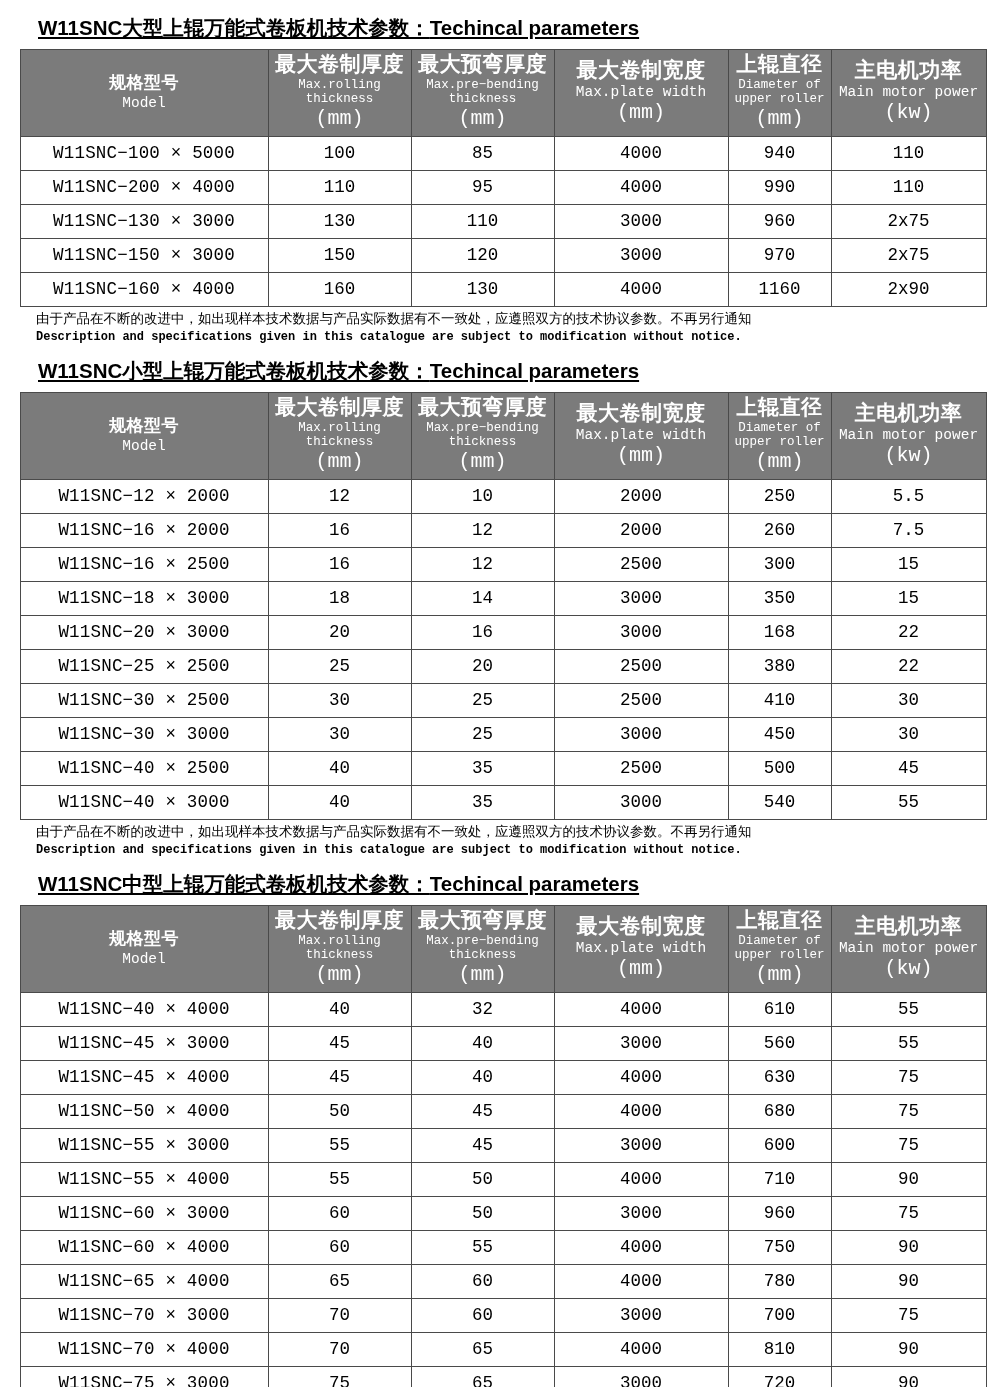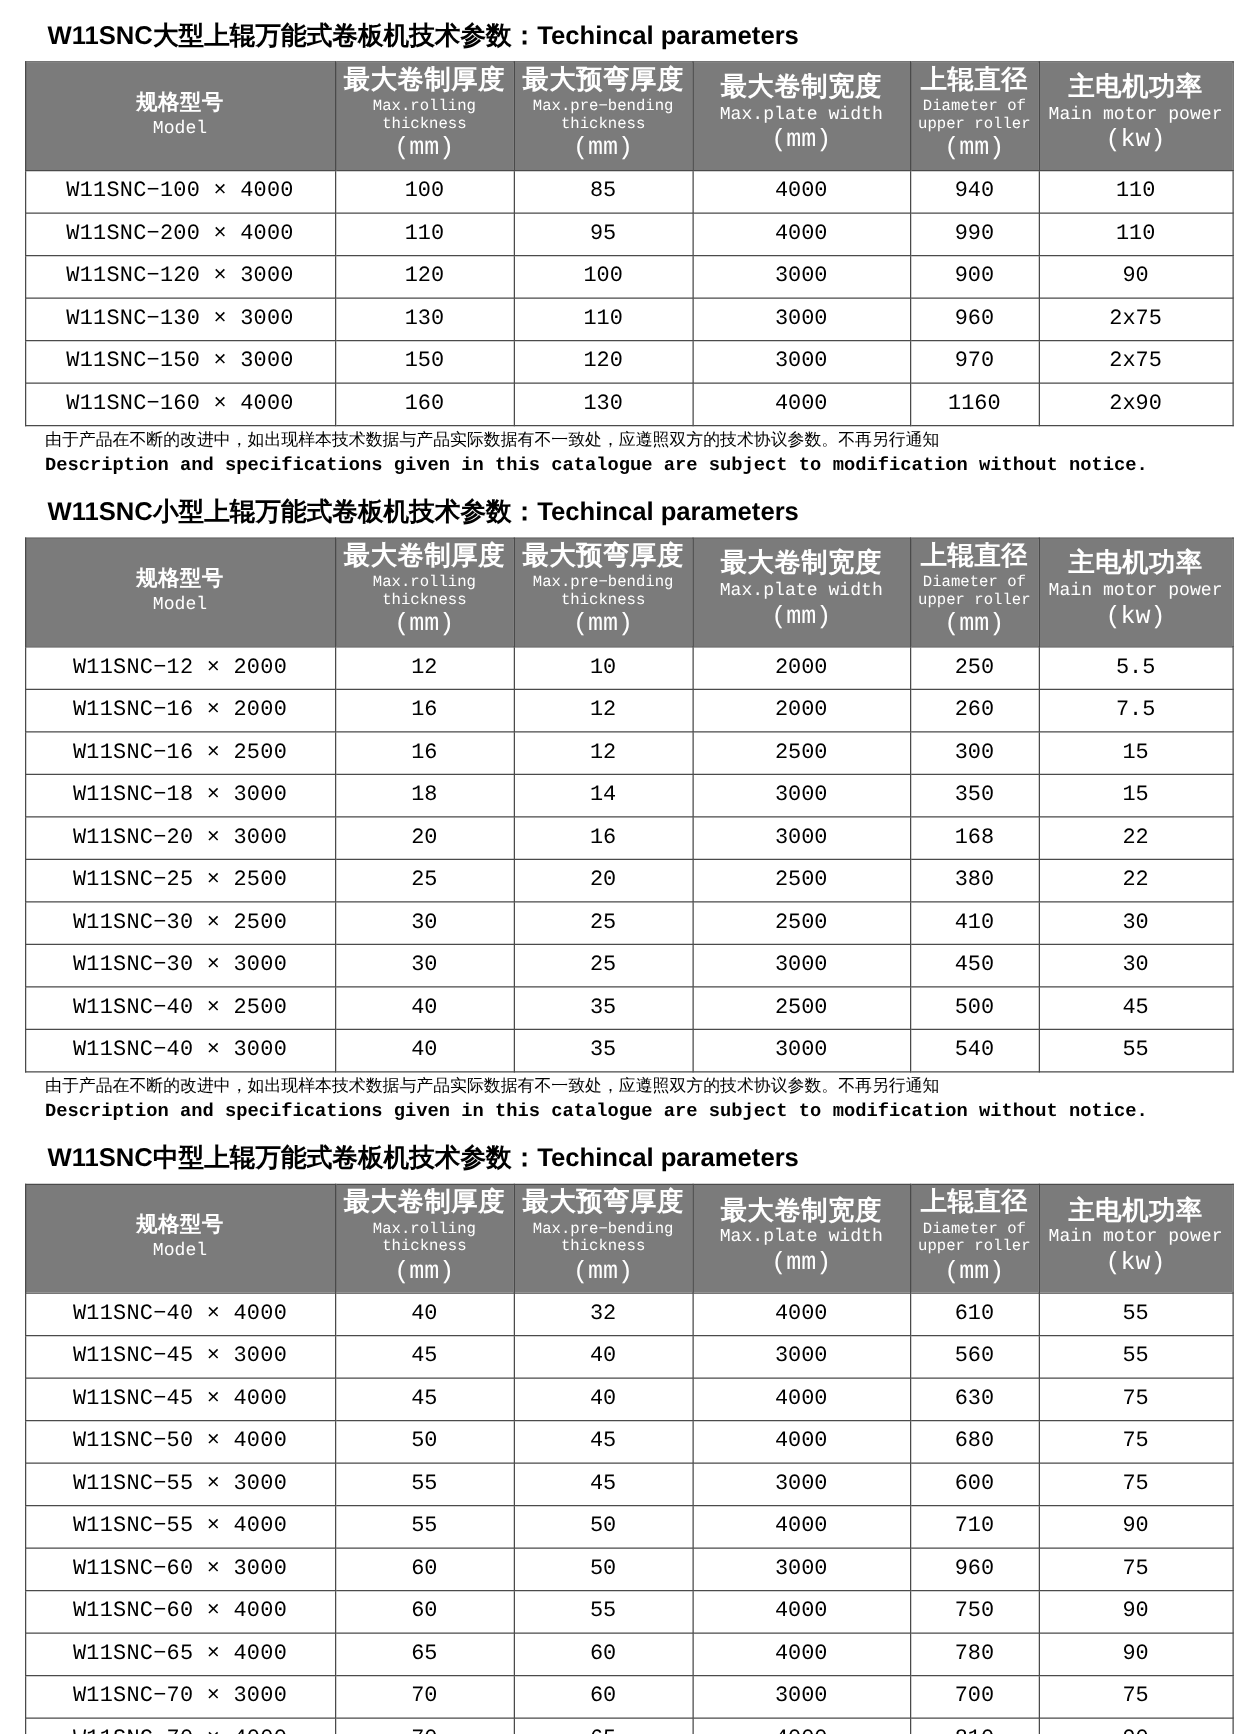--- a/index.html
+++ b/index.html
@@ -21,20 +21,21 @@
   }
   .section {
     margin-bottom: 6px;
   }
   .section-title {
     font-size: 20.5px;
     font-weight: bold;
     letter-spacing: 0px;
     padding: 6px 0 7px 22px;
     white-space: nowrap;
+    text-decoration: underline;
   }
   table.spec {
     border-collapse: collapse;
     width: 966px;
     margin: 0 auto;
     table-layout: fixed;
     font-family: Liberation Mono, monospace;
   }
   table.spec th, table.spec td {
     border: 1px solid #4a4a4a;
@@ -99,21 +100,21 @@
     box-sizing: border-box;
     font-family: Liberation Mono, monospace;
   }
   .note-cn {
     font-size: 13.5px;
     letter-spacing: 0px;
     line-height: 1.35;
     white-space: nowrap;
   }
   .note-en {
-    font-size: 15px;
+    font-size: 12px;
     font-weight: bold;
     line-height: 1.35;
     white-space: nowrap;
   }
 </style>
 </head>
 <body>
 
 <div class="page">
 
@@ -158,42 +159,34 @@
           </th>
           <th>
             <span class="hd-cn">主电机功率</span>
             <span class="hd-en">Main motor power</span>
             <span class="hd-unit">(kw)</span>
           </th>
         </tr>
       </thead>
       <tbody>
           <tr>
-            <td class="model">W11SNC−100 × 4000</td>
+            <td class="model">W11SNC−100 × 5000</td>
             <td>100</td>
             <td>85</td>
             <td>4000</td>
             <td>940</td>
             <td>110</td>
           </tr>
           <tr>
             <td class="model">W11SNC−200 × 4000</td>
             <td>110</td>
             <td>95</td>
             <td>4000</td>
             <td>990</td>
             <td>110</td>
-          </tr>
-          <tr>
-            <td class="model">W11SNC−120 × 3000</td>
-            <td>120</td>
-            <td>100</td>
-            <td>3000</td>
-            <td>900</td>
-            <td>90</td>
           </tr>
           <tr>
             <td class="model">W11SNC−130 × 3000</td>
             <td>130</td>
             <td>110</td>
             <td>3000</td>
             <td>960</td>
             <td>2x75</td>
           </tr>
           <tr>

